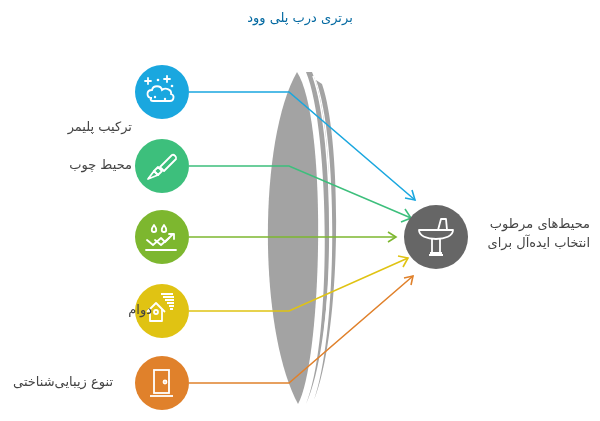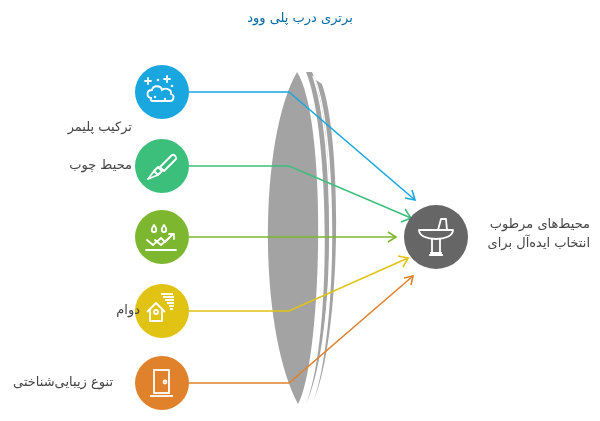--- a/index.html
+++ b/index.html
@@ -106,19 +106,19 @@
       <path d="M432 239 v14 M440 239 v14"></path>
       <path d="M429 255 h14 M430 253 h12"></path>
     </g>
   </g>
 </svg>
 
 <div class="label" style="right:468px; top:98px;margin-top:20px;">ترکیب پلیمر</div>
 <div class="label" style="right:468px; top:156px;">محیط چوب</div>
 <div class="label" style="right:468px; top:218px;">
 </div>
-<div class="label" style="right:460px; top:301px;">دوام</div>
+<div class="label" style="right:448px; top:301px;">دوام</div>
 <div class="label" style="right:487px; top:373px;">تنوع زیبایی‌شناختی</div>
 
 <div class="target-label" style="right:10px; top:214px;">
   <div>محیط‌های مرطوب</div>
   <div>انتخاب ایده‌آل برای</div>
 </div>
 
 </body></html>

